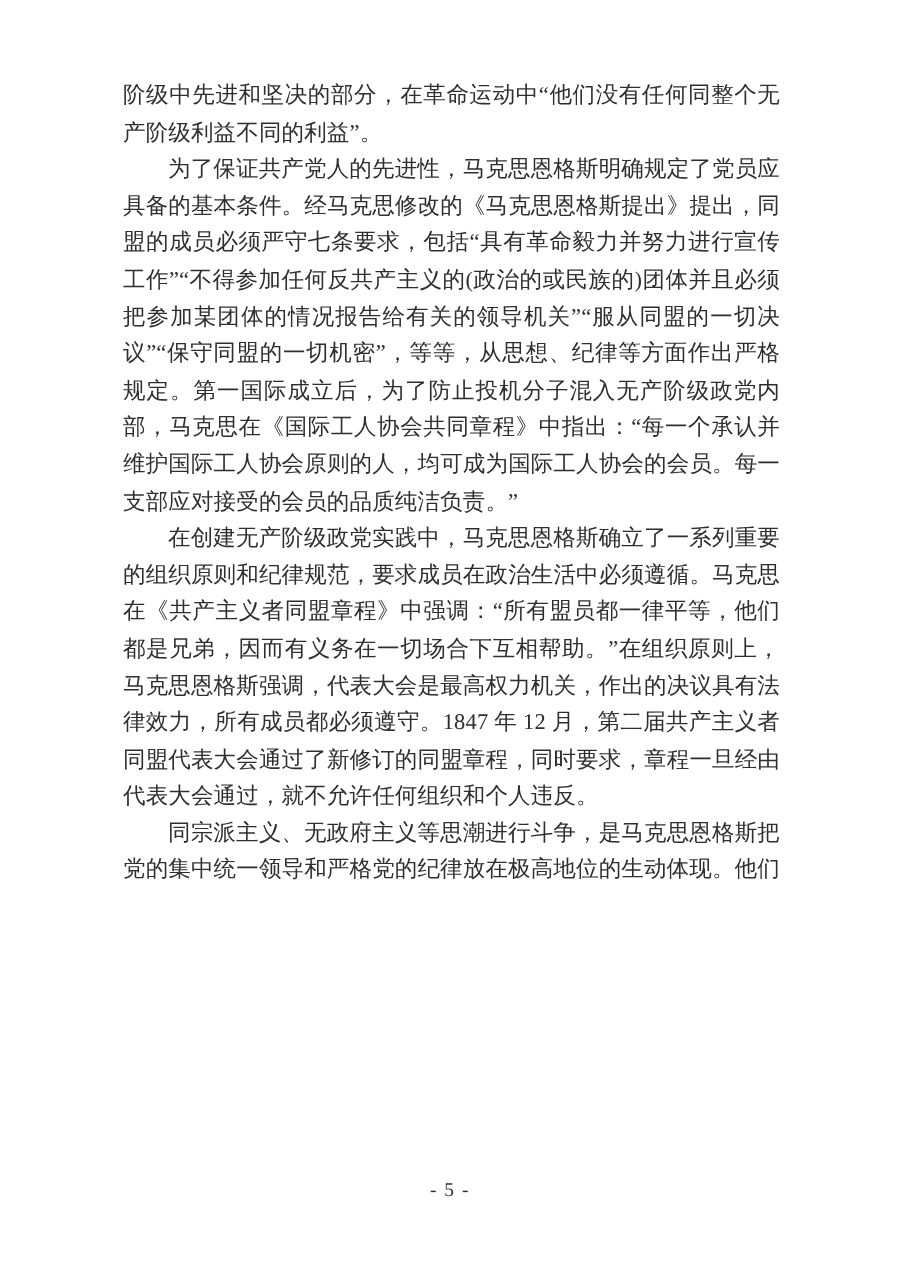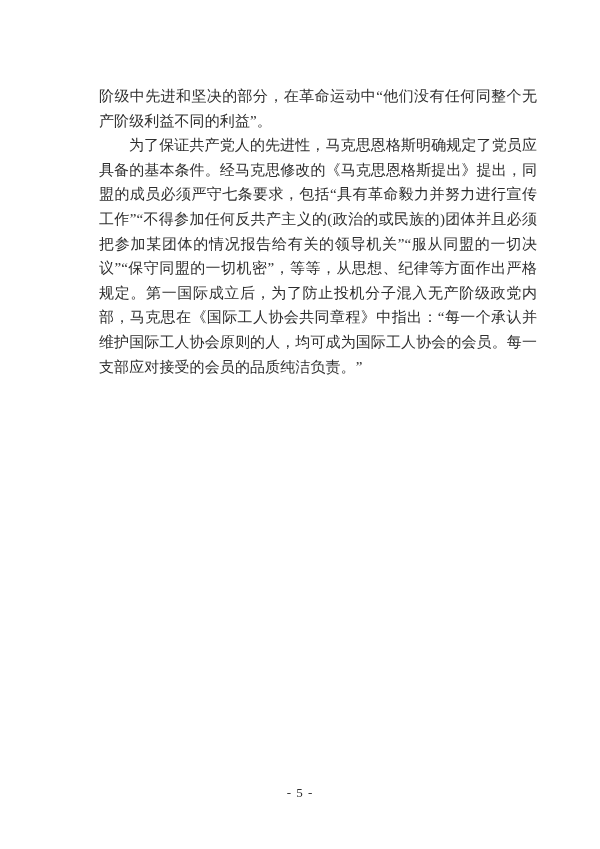--- a/index.html
+++ b/index.html
@@ -11,29 +11,28 @@
     position: relative;
     width: 600px;
     height: 849px;
     background: #ffffff;
     overflow: hidden;
     font-family: "Liberation Serif", "DejaVu Serif", serif;
     color: #2e2e2e;
   }
   .text-block {
     position: absolute;
-    top: 84px;
+    top: 52px;
     left: 82px;
     width: 438px;
     font-size: 15px;
     line-height: 24.6px;
     text-align: justify;
     text-justify: inter-ideograph;
     letter-spacing: 0.1px;
-    margin-left: 17px;
   }
   .para {
     margin: 0;
     padding: 0;
   }
   .para.indent {
     text-indent: 2em;
   }
   .footer {
     position: absolute;
@@ -46,15 +45,17 @@
     color: #2e2e2e;
   }
 </style>
 </head>
 <body>
 
 <div class="page">
   <div class="text-block">
     <p class="para">阶级中先进和坚决的部分，在革命运动中“他们没有任何同整个无产阶级利益不同的利益”。</p>
     <p class="para indent">为了保证共产党人的先进性，马克思恩格斯明确规定了党员应具备的基本条件。经马克思修改的《马克思恩格斯提出》提出，同盟的成员必须严守七条要求，包括“具有革命毅力并努力进行宣传工作”“不得参加任何反共产主义的(政治的或民族的)团体并且必须把参加某团体的情况报告给有关的领导机关”“服从同盟的一切决议”“保守同盟的一切机密”，等等，从思想、纪律等方面作出严格规定。第一国际成立后，为了防止投机分子混入无产阶级政党内部，马克思在《国际工人协会共同章程》中指出：“每一个承认并维护国际工人协会原则的人，均可成为国际工人协会的会员。每一支部应对接受的会员的品质纯洁负责。”</p>
+    <p class="para indent">在创建无产阶级政党实践中，马克思恩格斯确立了一系列重要的组织原则和纪律规范，要求成员在政治生活中必须遵循。马克思在《共产主义者同盟章程》中强调：“所有盟员都一律平等，他们都是兄弟，因而有义务在一切场合下互相帮助。”在组织原则上，马克思恩格斯强调，代表大会是最高权力机关，作出的决议具有法律效力，所有成员都必须遵守。1847 年 12 月，第二届共产主义者同盟代表大会通过了新修订的同盟章程，同时要求，章程一旦经由代表大会通过，就不允许任何组织和个人违反。</p>
+    <p class="para indent">同宗派主义、无政府主义等思潮进行斗争，是马克思恩格斯把党的集中统一领导和严格党的纪律放在极高地位的生动体现。他们</p>
   </div>
   <div class="footer">- 5 -</div>
 </div>
 
 </body></html>

